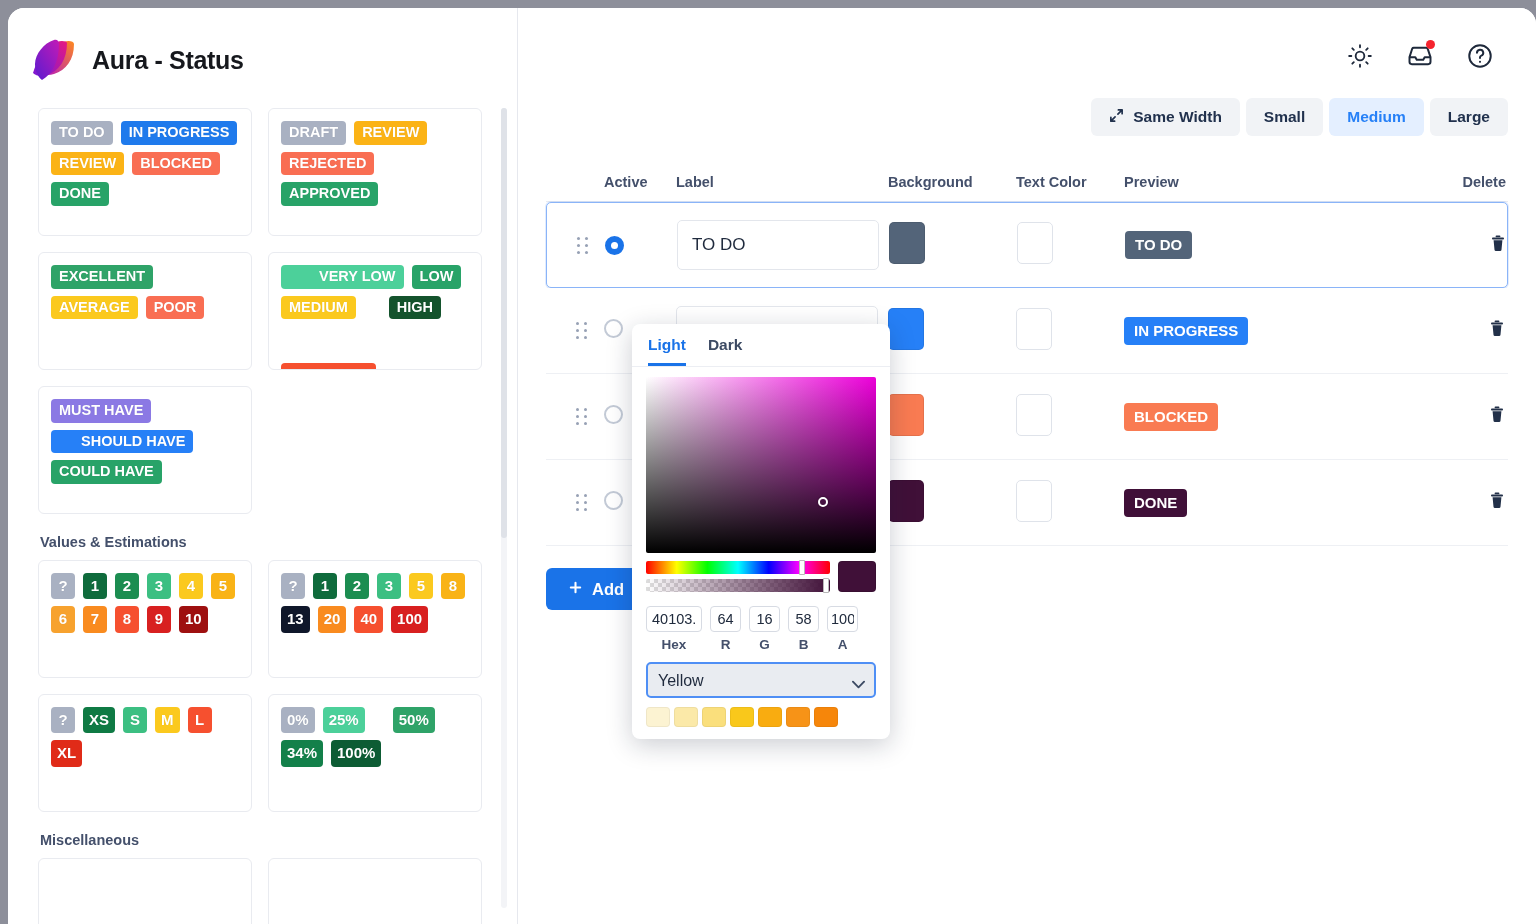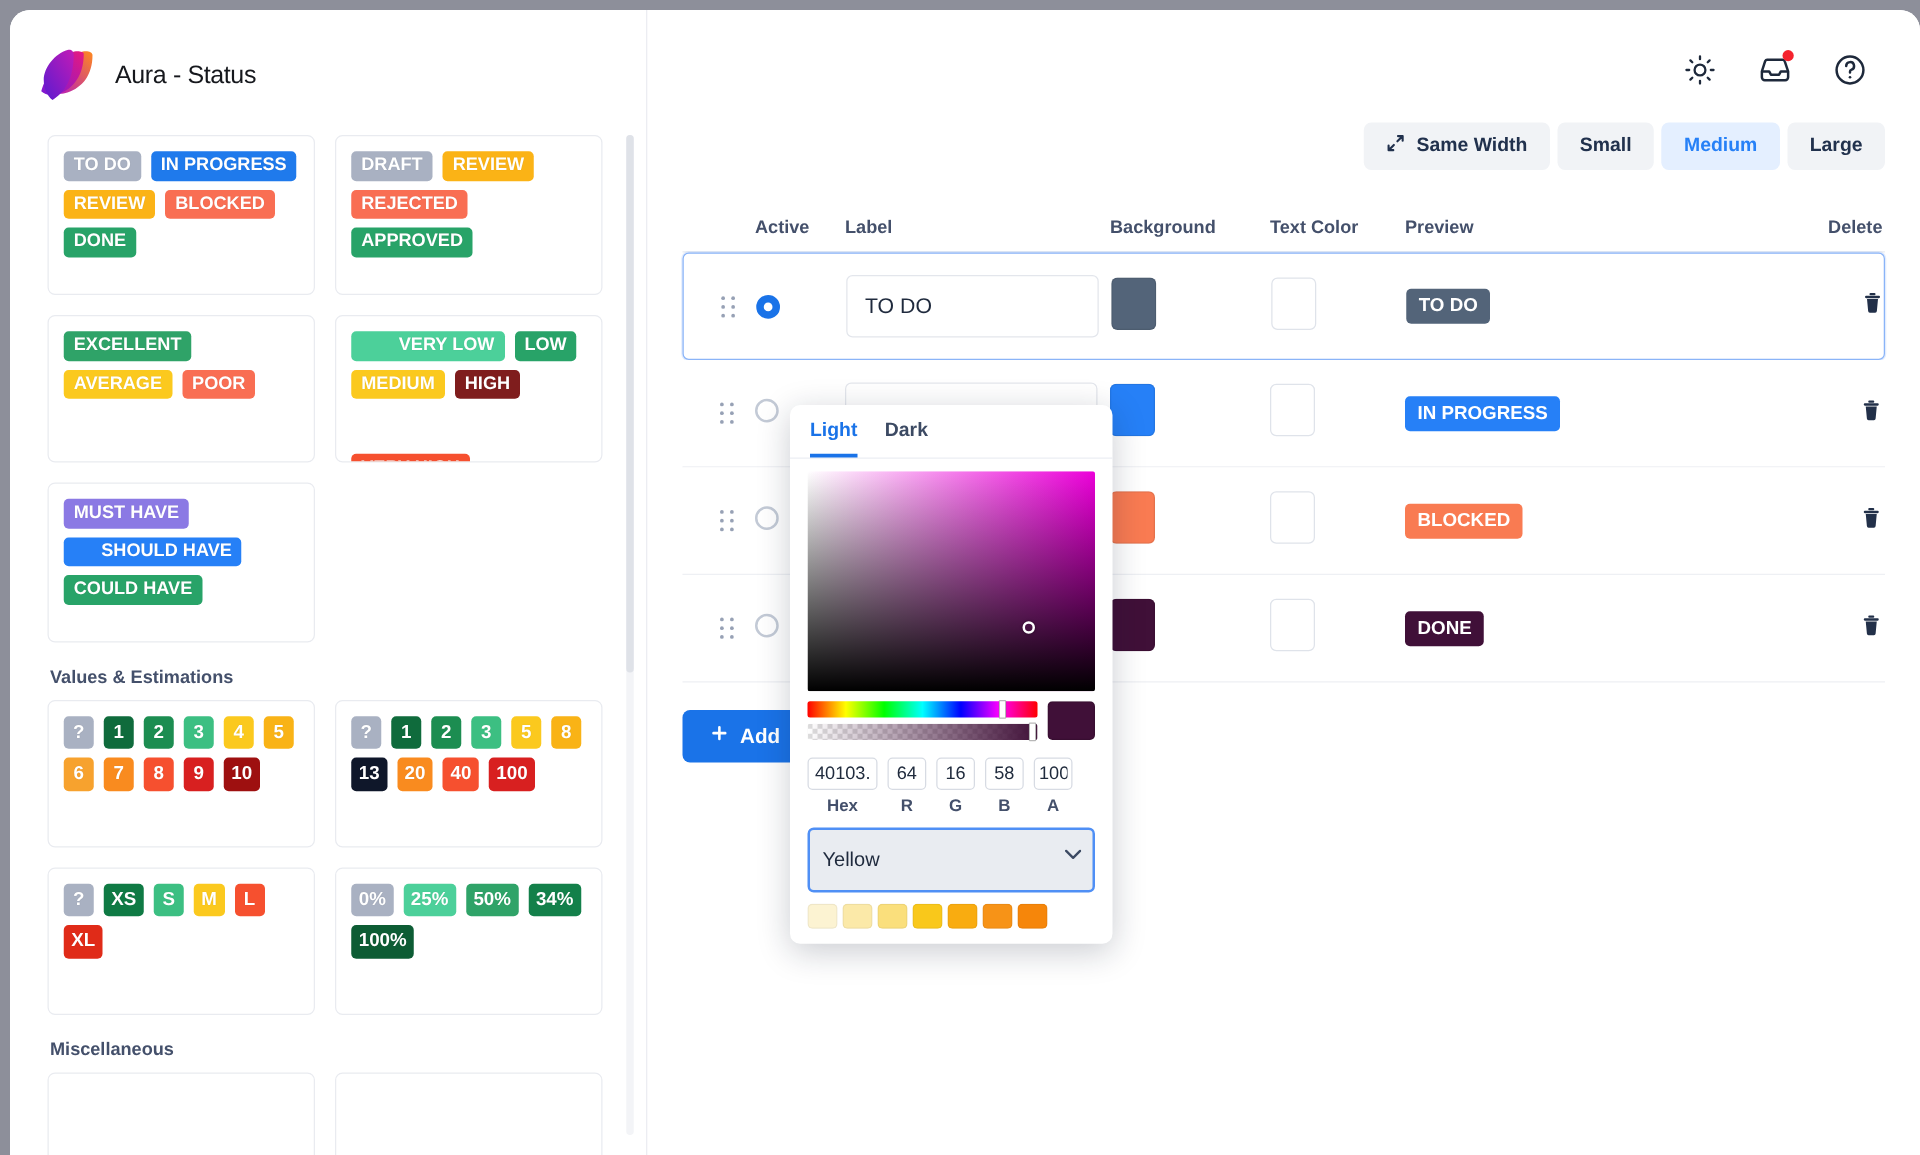--- a/index.html
+++ b/index.html
@@ -24,21 +24,21 @@
     width: 510px; height: 924px;
     background: #ffffff;
     border-right: 1px solid #e6e8ee;
   }
   #brand {
     display: flex; align-items: center; gap: 14px;
     padding: 26px 0 0 22px;
   }
   .logo { width: 48px; height: 52px; position: relative; }
   #app-title {
-    font-size: 20px; font-weight: normal; color: #16181d;
+    font-size: 25px; font-weight: bold; color: #16181d;
     letter-spacing: -0.3px;
   }
   #left-scroll {
     position: absolute; top: 100px; left: 0;
     width: 510px; height: 824px;
     overflow: hidden; padding: 0 30px 0 30px;
   }
   .section-title {
     font-size: 14.5px; font-weight: bold; color: #44506b;
     margin: 20px 0 10px 2px;
@@ -224,21 +224,21 @@
     font-family: inherit; outline: none; background: #fff;
     padding: 0 3px;
   }
   .cp-field.hex input { width: 56px; text-align: left; padding-left: 5px; }
   .cp-field.rgb input { width: 31px; }
   .cp-field span {
     font-size: 13.5px; color: #44506b; font-weight: bold; margin-top: 5px;
   }
   #cp-select-wrap { margin: 10px 14px 0 14px; position: relative; }
   #cp-select {
-    width: 100%; height: 52px; border-radius: 5px;
+    width: 100%; height: 36px; border-radius: 5px;
     border: 2px solid #4f8ff5; background: #e9ecf1; color: #1f2a3d;
     font-size: 16px; font-family: inherit; padding: 0 28px 0 10px;
     appearance: none; outline: none; cursor: pointer;
   }
   #cp-caret {
     position: absolute; right: 11px; top: 13px; pointer-events: none; color: #3c4a63;
   }
   #cp-swatches { display: flex; gap: 4px; margin: 9px 14px 0 14px; }
   .cp-sw {
     width: 24px; height: 20px; border-radius: 4px;
@@ -298,21 +298,21 @@
       <div class="card-grid">
         <div class="set-card h-mid" id="set2">
             <span class="chip" style="background: rgb(47, 163, 104);">EXCELLENT</span>
             <span class="chip" style="background: rgb(251, 201, 30);">AVERAGE</span>
             <span class="chip" style="background: rgb(249, 110, 83);">POOR</span>
           </div>
         <div class="set-card h-mid" id="set3">
             <span class="chip" style="background: rgb(76, 208, 154); padding-left: 38px;">VERY LOW</span>
             <span class="chip" style="background: rgb(40, 163, 104);">LOW</span>
             <span class="chip" style="background: rgb(251, 201, 30);">MEDIUM</span>
-            <span class="chip" style="background: #7f1d1d;">HIGH</span>
+            <span class="chip" style="background: #14532d; margin-left: 25px;">HIGH</span>
             <span class="chip" style="background: rgb(246, 80, 47); margin-top: 37px;">VERY HIGH</span>
           </div>
       </div>
       <div class="card-grid">
         <div class="set-card h-have" id="set4">
             <span class="chip" style="background: rgb(139, 121, 228);">MUST HAVE</span>
             <span class="chip" style="background: rgb(38, 128, 247); padding-left: 30px;">SHOULD HAVE</span>
             <span class="chip" style="background: rgb(40, 163, 104);">COULD HAVE</span>
           </div>
         <div class="set-card empty" style="border:none;background:transparent"></div>
@@ -352,21 +352,21 @@
             <span class="chip num" style="background: rgb(169, 177, 194);">?</span>
             <span class="chip num" style="background: rgb(15, 122, 68);">XS</span>
             <span class="chip num" style="background: rgb(60, 191, 130);">S</span>
             <span class="chip num" style="background: rgb(251, 201, 30);">M</span>
             <span class="chip num" style="background: rgb(246, 80, 47);">L</span>
             <span class="chip num" style="background: rgb(224, 43, 24);">XL</span>
           </div>
         <div class="set-card h-size" id="val3">
             <span class="chip num" style="background: rgb(169, 177, 194);">0%</span>
             <span class="chip num" style="background: rgb(76, 208, 154);">25%</span>
-            <span class="chip num" style="background: rgb(47, 163, 104);">50%</span>
+            <span class="chip num" style="background: rgb(47, 163, 104); margin-left: 20px;">50%</span>
             <span class="chip num" style="background: rgb(19, 128, 74);">34%</span>
             <span class="chip num" style="background: rgb(13, 92, 52);">100%</span>
           </div>
       </div>
 
       <div class="section-title">Miscellaneous</div>
       <div class="card-grid">
         <div class="set-card h-val"></div>
         <div class="set-card h-val"></div>
       </div>

